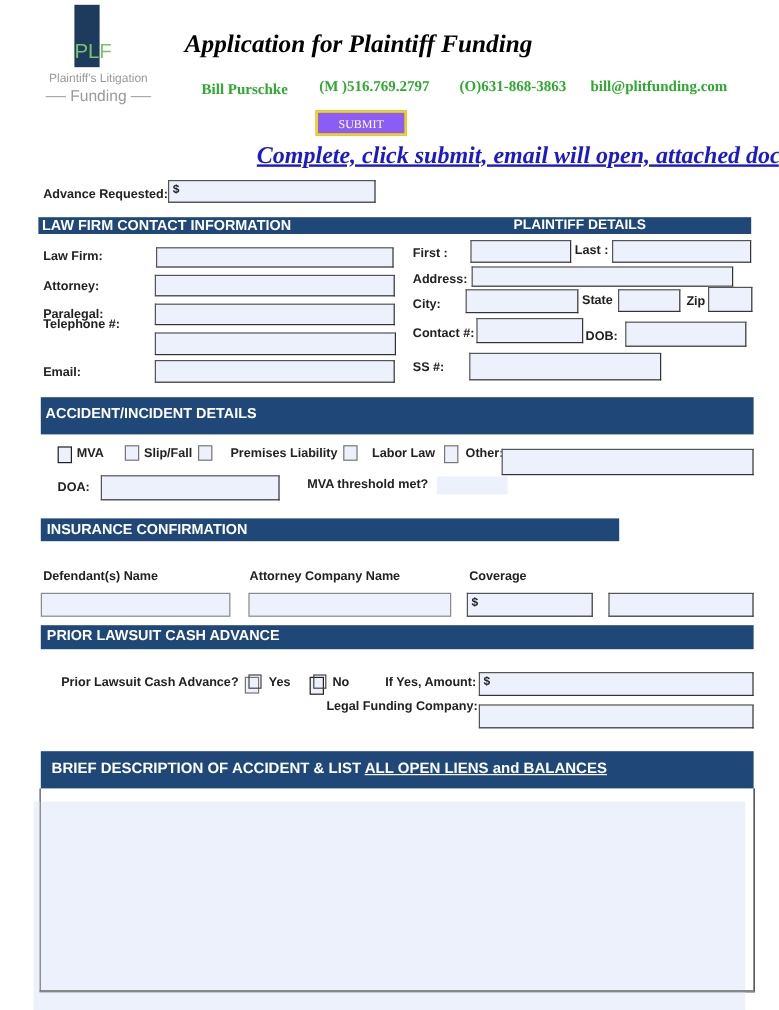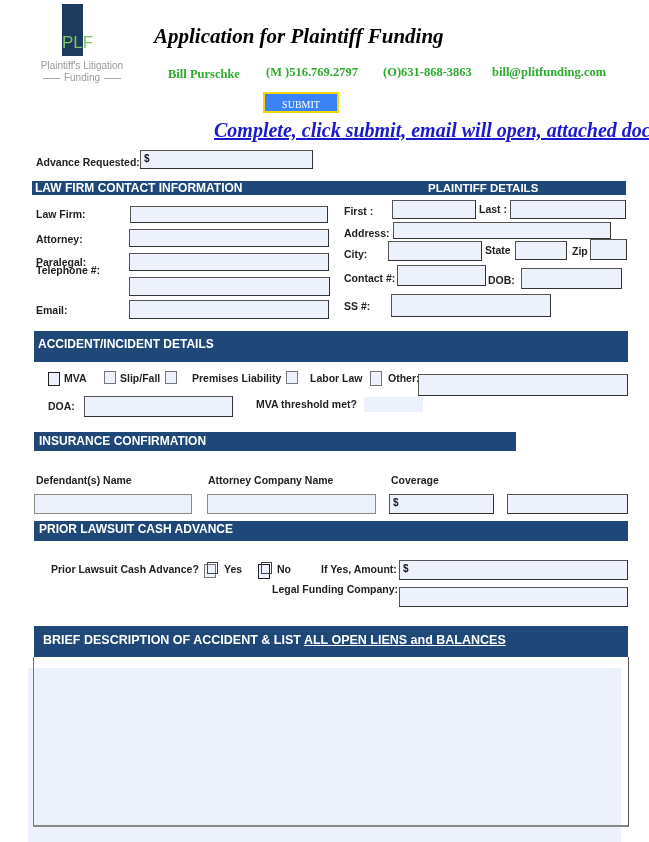--- a/index.html
+++ b/index.html
@@ -16,32 +16,32 @@
   .logo-box { background: #1e3a5c; }
   .green { color: #2eaa2e; font-family: "Liberation Serif", serif; font-weight: bold; font-size: 12.5px; white-space: nowrap; }
 </style>
 </head>
 <body>
 
 <div class="abs logo-box" style="left:62px;top:4px;width:21px;height:52px;">
   <span style="position:absolute;left:0;right:0;bottom:3px;text-align:center;color:#7cc36a;font-size:17px;letter-spacing:0px;">PLF</span>
 </div>
 <div class="abs" style="left:34px;top:60px;width:96px;text-align:center;font-size:10px;color:#9a9a9a;">Plaintiff's Litigation</div>
-<div class="abs" style="left:34px;top:72px;width:96px;text-align:center;font-size:10px;color:#9a9a9a;">
+<div class="abs" style="left:34px;top:72px;width:96px;text-align:center;font-size:13px;color:#9a9a9a;">
   <span style="display:inline-block;width:17px;border-top:1px solid #aaa;vertical-align:middle;margin-right:4px;"></span><span>Funding</span><span style="display:inline-block;width:17px;border-top:1px solid #aaa;vertical-align:middle;margin-left:4px;"></span>
 </div>
 
 <div class="abs" style="left:154px;top:24px;font-family:'Liberation Serif',serif;font-style:italic;font-weight:bold;font-size:21px;color:#000;white-space:nowrap;">Application for Plaintiff Funding</div>
 
 <div class="abs green" style="left:168px;top:67px;">Bill Purschke</div>
 <div class="abs green" style="left:266px;top:65px;">(M )516.769.2797</div>
 <div class="abs green" style="left:383px;top:65px;">(O)631-868-3863</div>
 <div class="abs green" style="left:492px;top:65px;">bill@plitfunding.com</div>
 
-<div class="abs" style="left:263px;top:92px;width:76px;height:21px;background:#3b82f6;border:2px solid #f5d800;text-align:center;">
+<div class="abs" style="left:263px;top:92px;width:76px;height:21px;background:#8b5cf6;border:2px solid #f5d800;text-align:center;">
   <span style="color:#fff;font-family:'Liberation Serif',serif;font-size:10px;line-height:17px;">SUBMIT</span>
 </div>
 
 <div class="abs" style="left:214px;top:119px;font-family:'Liberation Serif',serif;font-style:italic;font-weight:bold;font-size:20px;color:#1a1acc;text-decoration:underline;white-space:nowrap;">
   <span>Complete, click submit, email will</span><span> open, attached docs, send</span>
 </div>
 
 <div class="lbl" style="left:36px;top:156px;">Advance Requested:</div>
 <div class="fld" style="left:140px;top:150px;width:173px;height:19px;">$</div>
 

